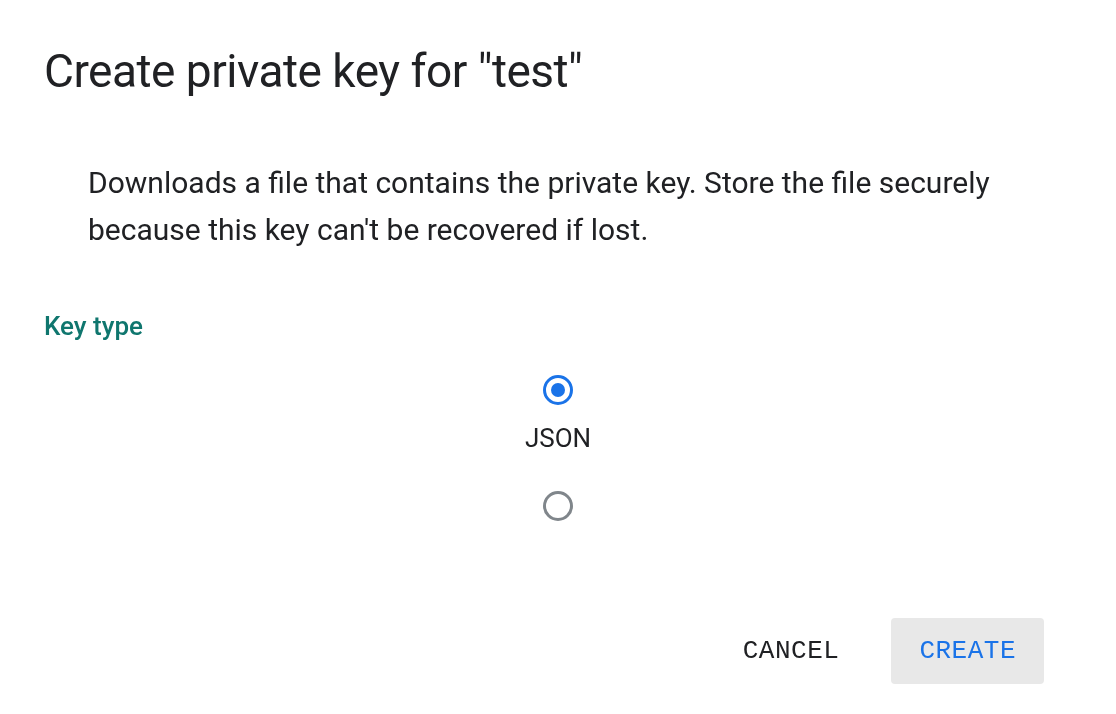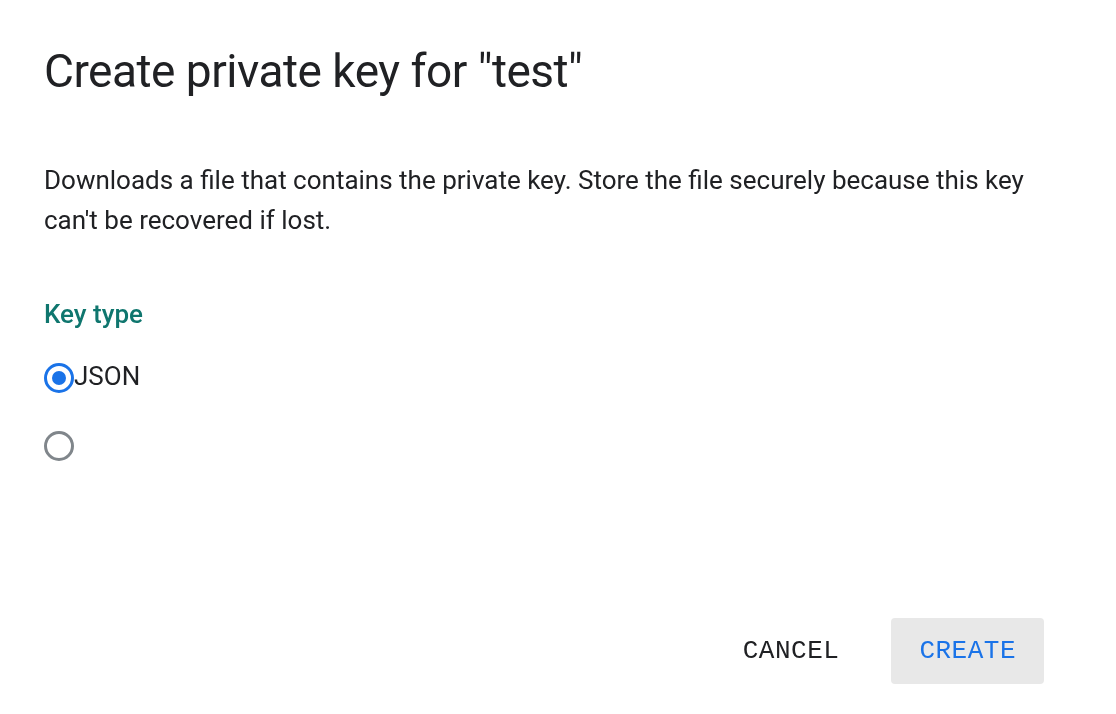--- a/index.html
+++ b/index.html
@@ -26,44 +26,47 @@
     
     .dialog-title {
       font-size: 46px;
       font-weight: 400;
       color: #202124;
       margin-bottom: 62px;
       letter-spacing: -0.5px;
     }
     
     .dialog-description {
-      font-size: 26px;
+      font-size: 30px;
       line-height: 1.55;
       color: #202124;
       margin-bottom: 58px;
       max-width: 980px;
+      margin-left: 44px;
     }
     
     .section-label {
       font-size: 26px;
       font-weight: 500;
       color: #0f766e;
       margin-bottom: 32px;
     }
     
     .radio-group {
       display: flex;
       flex-direction: column;
       gap: 36px;
     }
     
     .radio-option {
       display: flex;
-      align-items: flex-start;
+      align-items: center;
+      gap: 18px;
       cursor: pointer;
+      flex-direction: column;
     }
     
     .radio-button {
       flex-shrink: 0;
       width: 30px;
       height: 30px;
       border-radius: 50%;
       position: relative;
       margin-top: 2px;
     }

